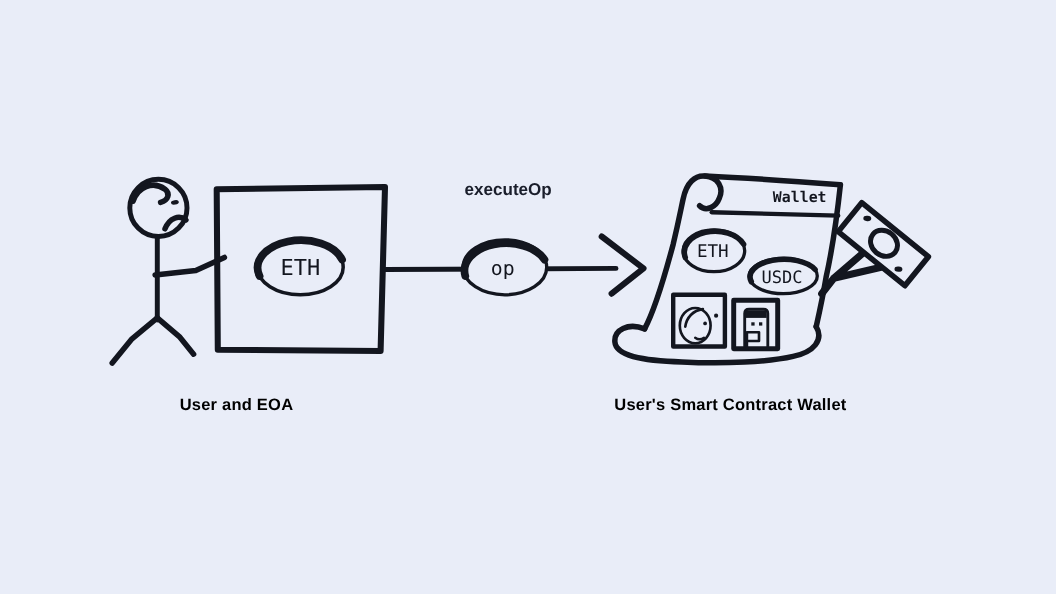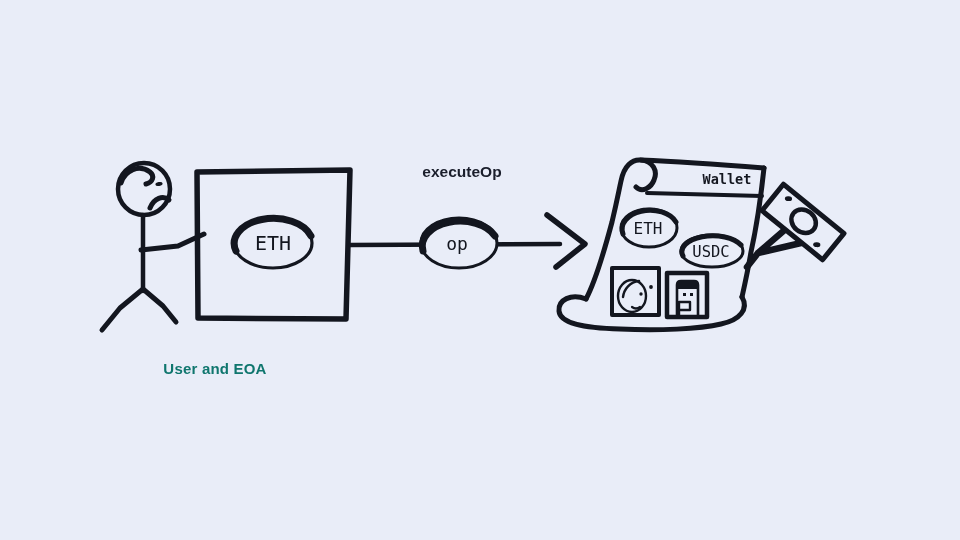--- a/index.html
+++ b/index.html
@@ -14,21 +14,21 @@
   .ink-stroke{fill:none;stroke:#13161f;stroke-linecap:round;stroke-linejoin:round;}
   .ink-fill{fill:#13161f;stroke:none;}
   .bg-fill{fill:#e9edf8;}
   text.mono{font-family:"DejaVu Sans Mono", monospace;fill:#13161f;}
   text.sans-bold{font-family:"Liberation Sans", sans-serif;font-weight:bold;fill:#1a1e2b;}
   .caption{
     position:absolute;
     text-align:center;
     font-weight:bold;
     font-size:15px;
-    color:#0f766e;
+    color:#000000;
     letter-spacing:.2px;
   }
   .caption-left{left:85px;top:360px;width:260px;}
   .caption-right{left:504px;top:360px;width:320px;}
 </style>
 </head>
 <body>
 
 <div class="stage">
   <svg width="960" height="540" viewBox="0 0 960 540">
@@ -101,13 +101,14 @@
         <path class="ink-stroke" d="M677 315 L 677 285 Q 677 281 681 281 L 694 281 Q 698 281 698 285 L 698 315" stroke-width="2.6"></path>
         <rect class="ink-fill" x="678" y="282" width="19" height="7"></rect>
         <rect class="ink-fill" x="683" y="293" width="3" height="3"></rect>
         <rect class="ink-fill" x="690" y="293" width="3" height="3"></rect>
         <path class="ink-stroke" d="M690 302 L 679 302 L 679 317 M679 310 L 690 310 L 690 302" stroke-width="2.4"></path>
       </g>
     </g>
   </svg>
 
   <div class="caption caption-left">User and EOA</div>
+  <div class="caption caption-right">User's Smart Contract Wallet</div>
 </div>
 
 </body></html>

